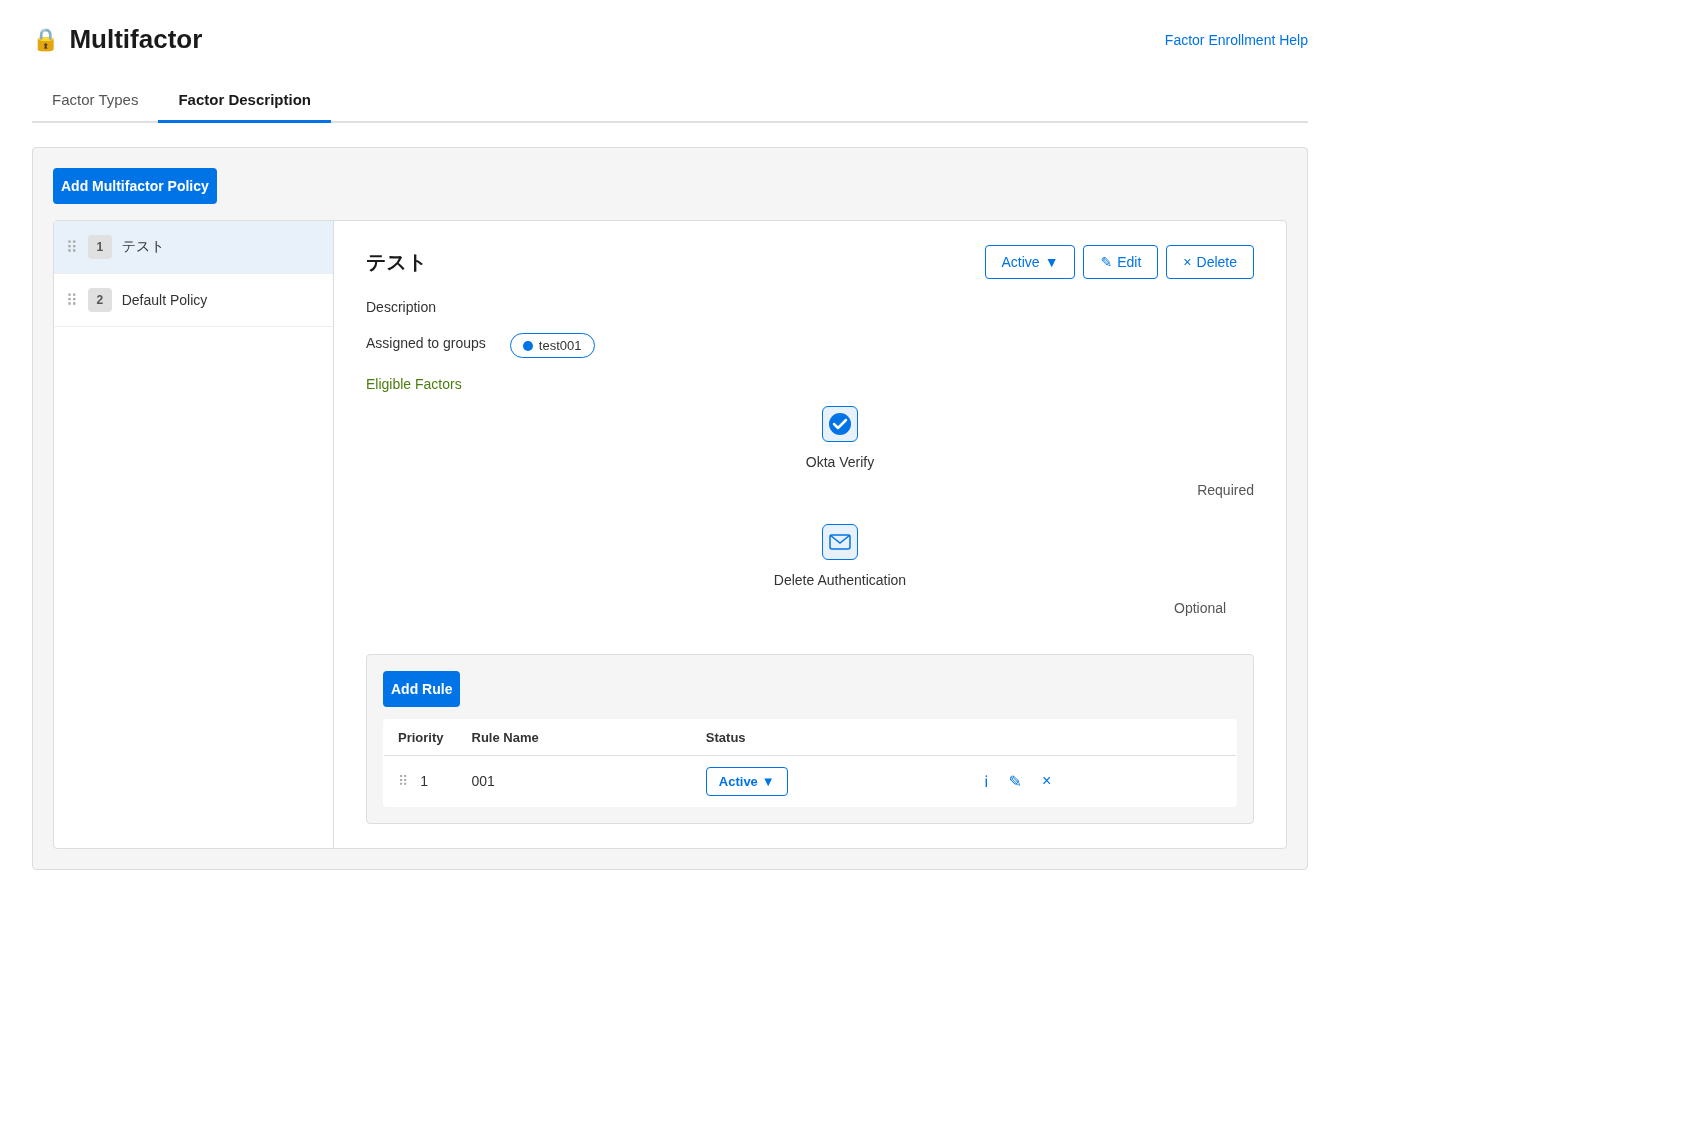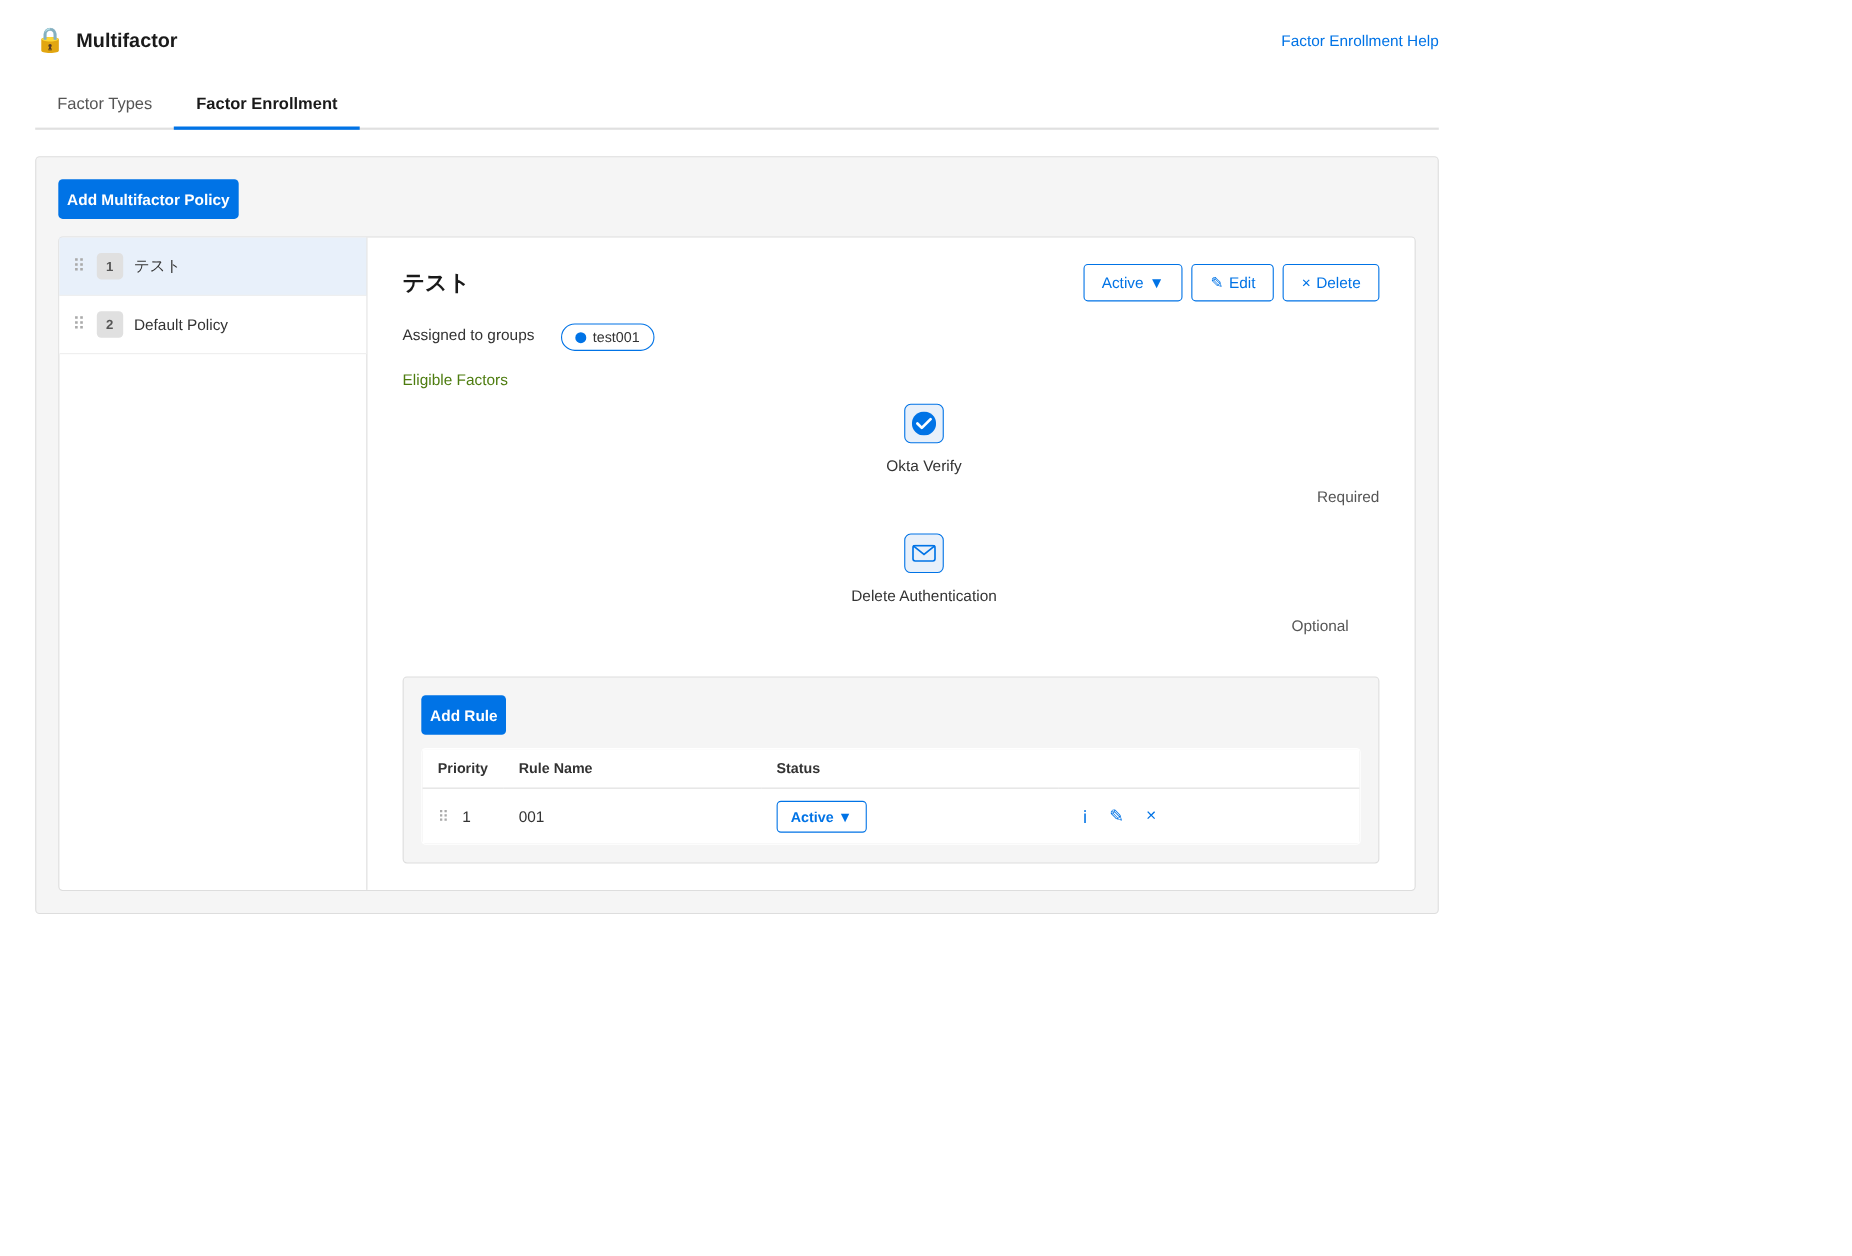--- a/index.html
+++ b/index.html
@@ -4,21 +4,21 @@
   <style>
     * { box-sizing: border-box; margin: 0; padding: 0; }
     body { font-family: -apple-system, BlinkMacSystemFont, 'Segoe UI', sans-serif; background: #fff; color: #333; font-size: 14px; }
 
     .page-wrapper { padding: 24px 32px; max-width: 1340px; }
 
     
     .page-header { display: flex; align-items: center; justify-content: space-between; margin-bottom: 24px; }
     .page-title-area { display: flex; align-items: center; gap: 10px; }
     .lock-icon { color: #555; font-size: 22px; }
-    .page-title { font-size: 18px; font-weight: 700; color: #1a1a1a; }
+    .page-title { font-size: 26px; font-weight: 700; color: #1a1a1a; }
     .help-link { color: #0073e6; text-decoration: none; font-size: 14px; }
 
     
     .tabs { display: flex; border-bottom: 2px solid #e0e0e0; margin-bottom: 0; }
     .tab { padding: 12px 20px; cursor: pointer; font-size: 15px; font-weight: 500; color: #555; border-bottom: 3px solid transparent; margin-bottom: -2px; text-decoration: none; }
     .tab.active { color: #1a1a1a; font-weight: 700; border-bottom: 3px solid #0073e6; }
 
     
     .main-content { background: #f5f5f5; border: 1px solid #ddd; border-radius: 4px; margin-top: 24px; padding: 20px; }
 
@@ -83,21 +83,21 @@
   <div class="page-header">
     <div class="page-title-area">
       <span class="lock-icon">🔒</span>
       <h1 class="page-title">Multifactor</h1>
     </div>
     <a href="#" class="help-link">Factor Enrollment Help</a>
   </div>
 
   <div class="tabs">
     <a class="tab">Factor Types</a>
-    <a class="tab active">Factor Enrollment</a>
+    <a class="tab active">Factor Description</a>
   </div>
 
   <div class="main-content">
     
     <button class="btn-primary">Add Multifactor Policy</button>
 
     
     <div class="two-col">
 
       <div class="policy-list">
@@ -127,20 +127,23 @@
               <span>✎</span>
               <span>Edit</span>
             </button>
             <button class="btn-outline-danger">
               <span>×</span>
               <span>Delete</span>
             </button>
           </div>
         </div>
 
+        <div class="field-row">
+          <div class="field-label">Description</div>
+        </div>
 
         <div class="field-row">
           <div style="display:flex; align-items:center; gap: 24px;">
             <span class="field-label">Assigned to groups</span>
             <span class="group-badge">
               <span class="group-badge-dot"></span>
               <span>test001</span>
             </span>
           </div>
         </div>

